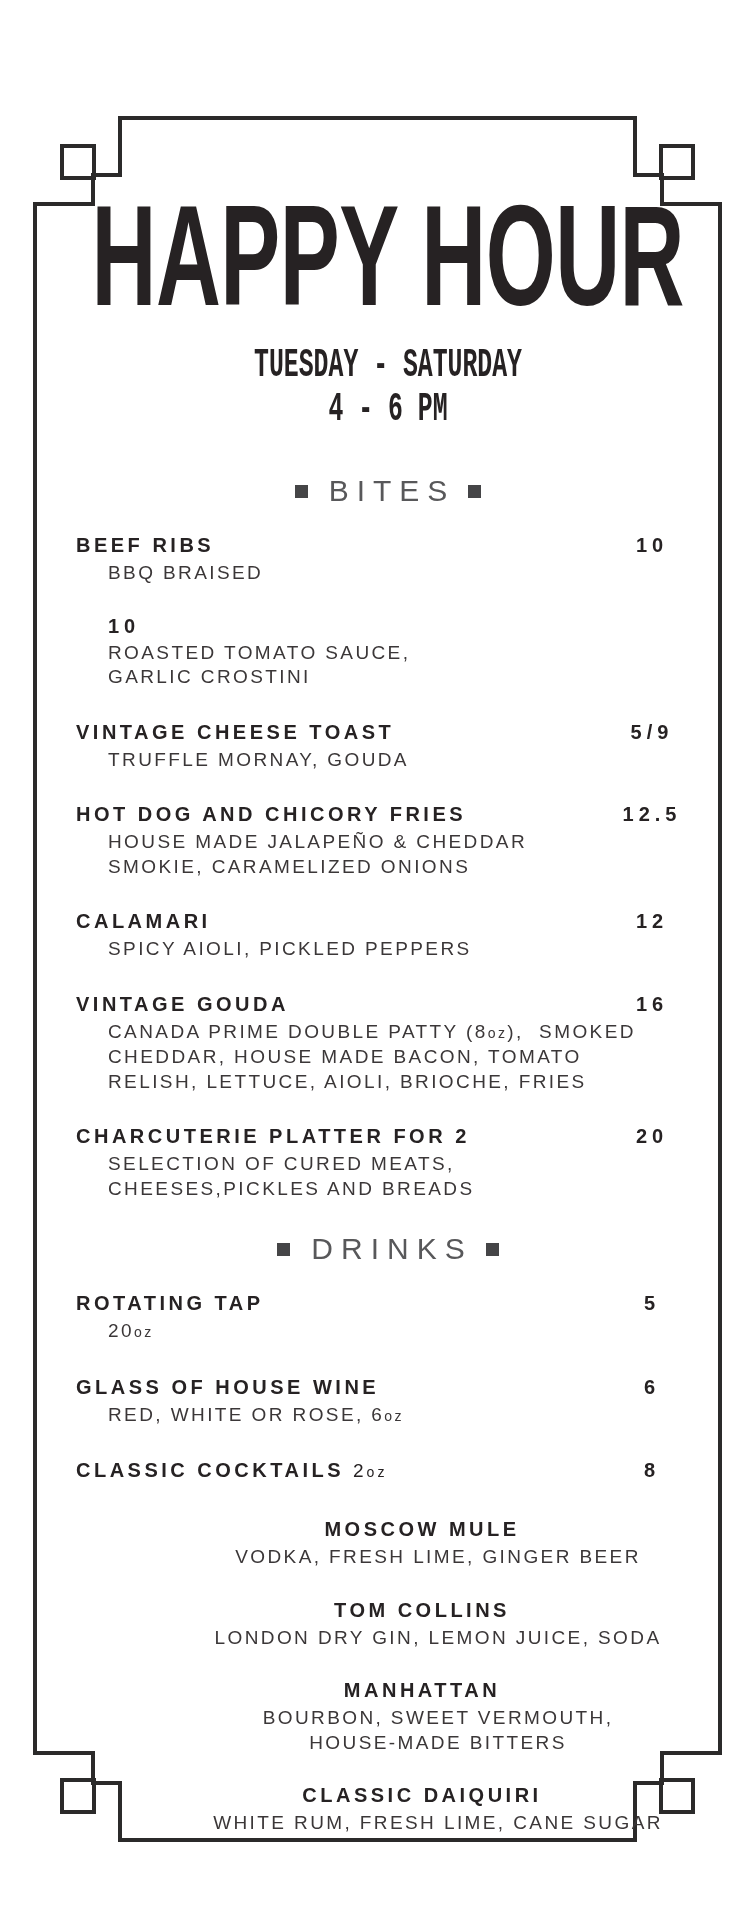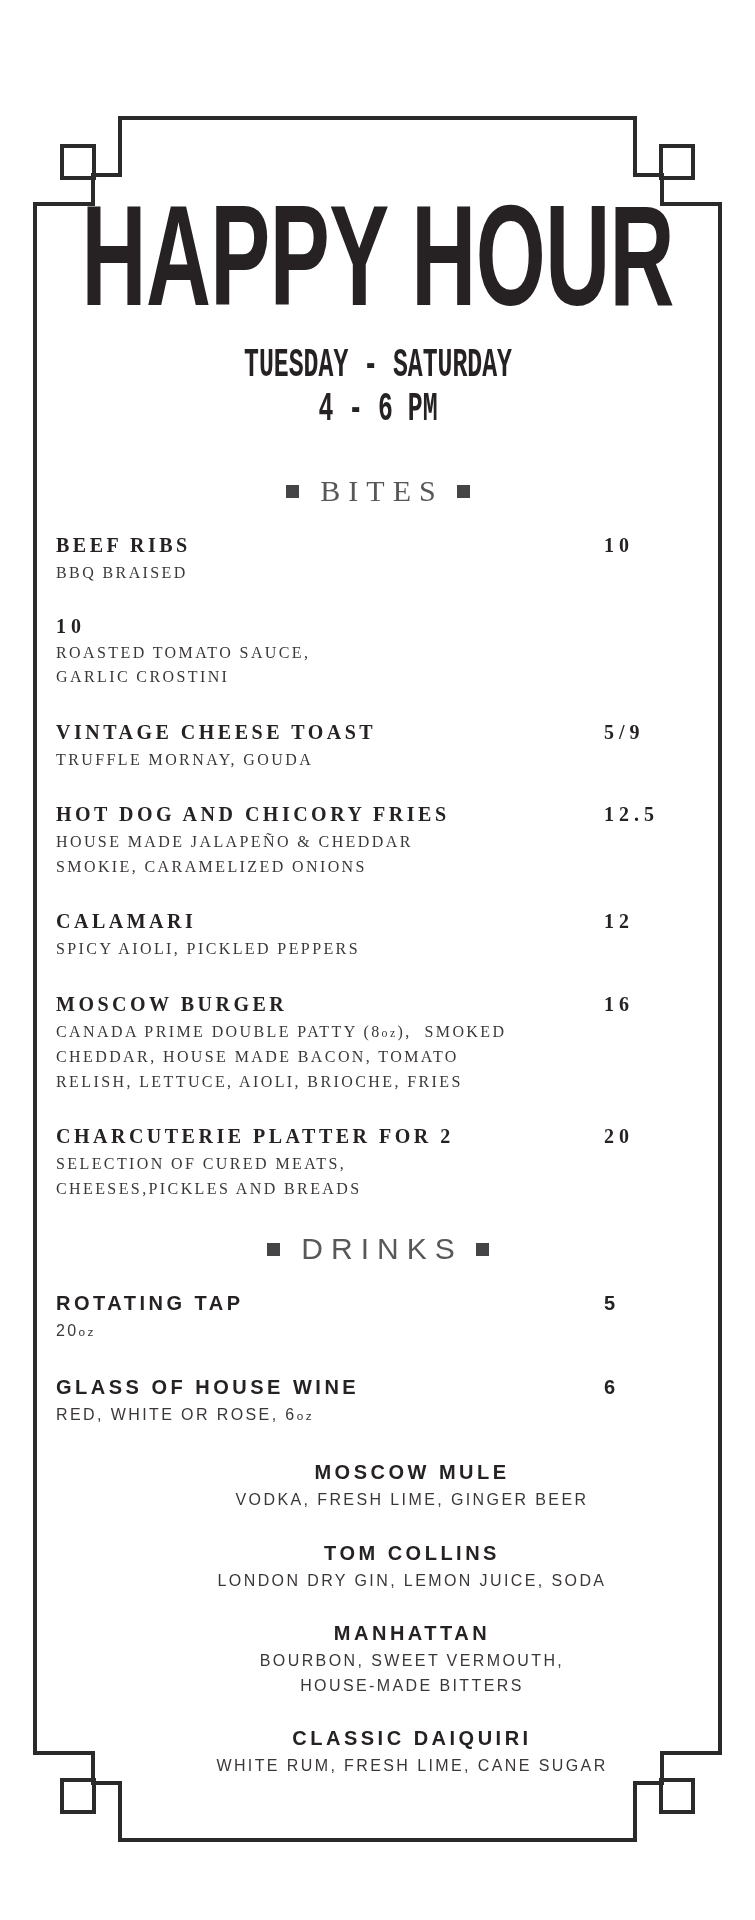--- a/index.html
+++ b/index.html
@@ -14,21 +14,21 @@
   html,body{background:#fff;}
   body{font-family:"Liberation Sans", sans-serif;}
   .page{
     position:relative;
     width:755px;height:1920px;
     background:var(--bg);
     overflow:hidden;
   }
   .frame{position:absolute;left:0;top:0;width:755px;height:1920px;}
   .content{
-    position:absolute;left:56px;right:55px;top:0;
+    position:absolute;left:76px;right:55px;top:0;
     color:var(--ink);
   }
   
   .title-wrap{margin-top:182px;text-align:center;height:148px;display:flex;align-items:center;justify-content:center;}
   .deco{display:inline-block;font-weight:bold;color:var(--ink);white-space:nowrap;}
   .title{font-size:150px;line-height:1;transform:scale(0.60,0.95);transform-origin:center;letter-spacing:-1px;}
   .sched{text-align:center;font-family:Liberation Mono, monospace;}
   .days{font-size:40px;line-height:44px;transform:scale(0.62,1);margin-top:14px;}
   .hours{font-size:40px;line-height:40px;transform:scale(0.62,1);margin-top:2px;}
   
@@ -37,38 +37,38 @@
     display:flex;align-items:center;justify-content:center;
     font-size:30px;font-weight:normal;letter-spacing:8px;
     color:var(--header-gray);
     line-height:38px;
   }
   .section-header .sq{
     width:13px;height:13px;background:var(--marker-gray);
     display:inline-block;margin:0 13px;flex:none;
   }
   .section-header .section-label{text-indent:8px;}
-  .sec-bites{margin-top:42px;font-family:Liberation Serif, serif;}
+  .sec-bites{margin-top:42px;}
   .sec-drinks{margin-top:12px;}
   .items{margin-top:22px;}
   .menu-item{margin-bottom:29px;}
   .row{display:flex;align-items:baseline;}
   .item-name{
     font-weight:bold;font-size:20px;letter-spacing:3.5px;
     line-height:26px;color:var(--ink);flex:1 1 auto;
   }
   .item-name .suffix{font-weight:normal;font-size:19px;letter-spacing:3px;margin-left:9px;}
   .item-price{
-    flex:none;width:96px;
+    flex:none;width:96px;text-align:center;
     font-weight:bold;font-size:20px;letter-spacing:5px;
     color:var(--ink);
   }
   .item-desc{
-    font-size:16px;letter-spacing:2.4px;line-height:24.5px;
-    color:var(--desc);white-space:pre-wrap;margin-top:3px;
+    font-size:19px;letter-spacing:2.4px;line-height:24.5px;
+    color:var(--desc);white-space:pre-wrap;margin-top:3px;margin-left:32px;
   }
   .item-desc:empty{display:none;}
   .oz{font-size:0.74em;text-align:center;}
   .sub-items{margin-left:68px;margin-top:31px;}
   .sub-items:empty{display:none;}
   .sub-items .menu-item{margin-bottom:27px;text-align:center;}
   .sub-items .menu-item:last-child{margin-bottom:0;}
 </style>
 </head>
 <body>
@@ -154,21 +154,21 @@
       </div>
       <div class="item-price">12</div>
     </div>
     <div class="item-desc">SPICY AIOLI, PICKLED PEPPERS</div>
 
   </div>
 
   <div class="menu-item">
     <div class="row">
       <div class="item-name">
-        <span>MOSCOW BURGER</span>
+        <span>VINTAGE GOUDA</span>
       </div>
       <div class="item-price">16</div>
     </div>
     <div class="item-desc">CANADA PRIME DOUBLE PATTY (8<span class="oz">oz</span>),  SMOKED
 CHEDDAR, HOUSE MADE BACON, TOMATO
 RELISH, LETTUCE, AIOLI, BRIOCHE, FRIES</div>
 
   </div>
 
   <div class="menu-item">
@@ -208,20 +208,26 @@
       <div class="item-name">
         <span>GLASS OF HOUSE WINE</span>
       </div>
       <div class="item-price">6</div>
     </div>
     <div class="item-desc">RED, WHITE OR ROSE, 6<span class="oz">oz</span></div>
 
   </div>
 
   <div class="menu-item">
+    <div class="row">
+      <div class="item-name">
+        <span>CLASSIC COCKTAILS</span><span class="suffix">2<span class="oz">oz</span></span>
+      </div>
+      <div class="item-price">8</div>
+    </div>
 
     <div class="sub-items">
   <div class="menu-item">
     <div class="row">
       <div class="item-name">
         <span>MOSCOW MULE</span>
       </div>
 
     </div>
     <div class="item-desc">VODKA, FRESH LIME, GINGER BEER</div>

